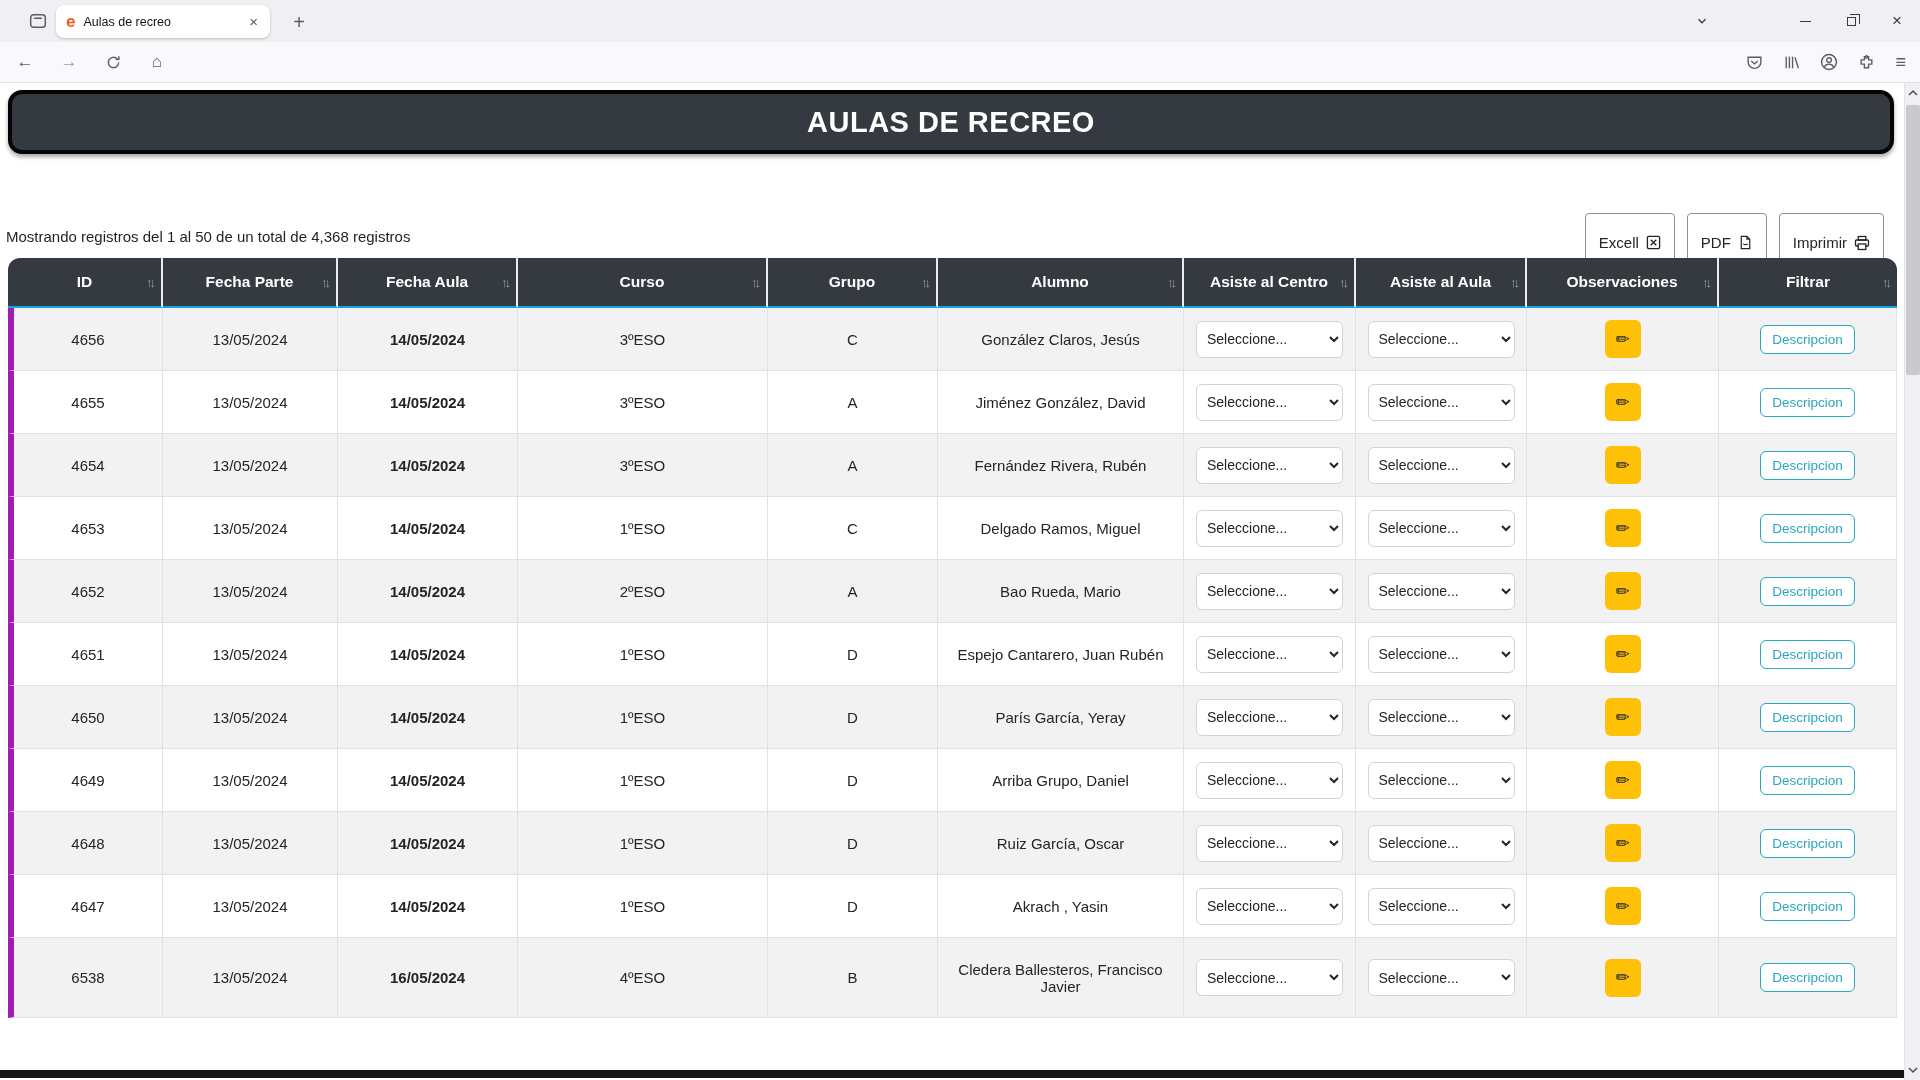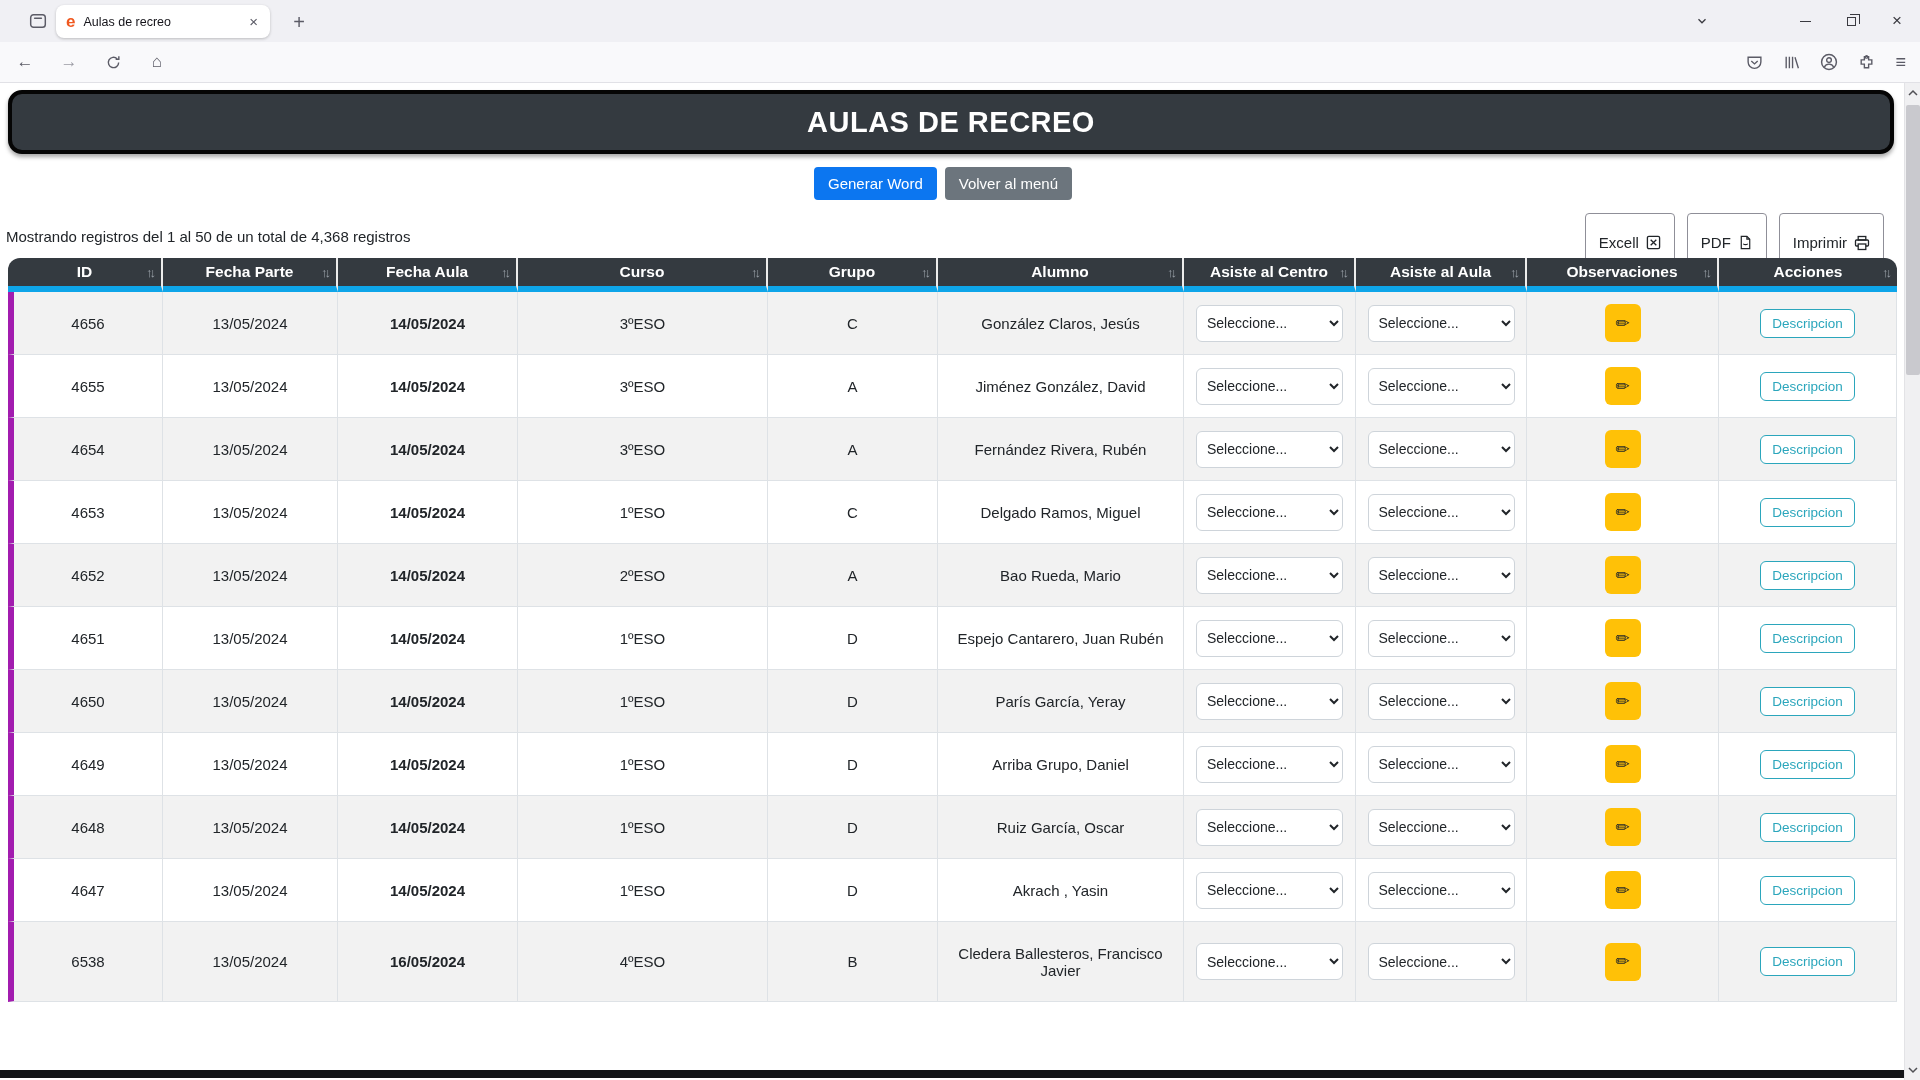--- a/index.html
+++ b/index.html
@@ -61,22 +61,22 @@
 
   .records-summary{position:absolute;top:145px;left:6px;font-size:15px;color:#212529;}
 
   .export-group{position:absolute;top:130px;right:20px;display:flex;gap:12px;}
   .export-btn{display:flex;align-items:center;gap:7px;background:#fff;border:1px solid #8f8f98;border-radius:4px;
               padding:20px 13px;font-size:15px;color:#212529;cursor:pointer;font-family:inherit;}
 
   
   .grid-wrap{position:absolute;top:175px;left:8px;width:1889px;}
   table.grid{border-collapse:separate;border-spacing:0;width:1889px;table-layout:fixed;}
-  .grid thead th{background:var(--c-dark);color:#fff;font-size:15.5px;font-weight:700;height:34px;
-                 position:relative;border-right:2px solid #ececec;border-bottom:6px solid #0ea5e9;text-align:center;vertical-align:middle;}
+  .grid thead th{background:var(--c-dark);color:#fff;font-size:15.5px;font-weight:700;height:50px;
+                 position:relative;border-right:2px solid #ececec;border-bottom:2px solid #0ea5e9;text-align:center;vertical-align:middle;}
   .grid thead tr.hdr th:first-child{border-top-left-radius:12px;}
   .grid thead tr.hdr th:last-child{border-top-right-radius:12px;border-right:none;}
   .sort-icon{position:absolute;right:8px;top:50%;transform:translateY(-50%);color:#9aa1a8;font-size:13px;font-weight:400;letter-spacing:-3px;}
   .grid thead tr.filters th{height:52px;padding:8px 10px;border-bottom:2px solid #d7dbdf;}
   .grid thead tr.filters th:last-child{border-right:none;}
   .filter-input{width:100%;height:35px;border:1px solid #8f9499;border-radius:2px;padding:0 8px;font-size:14px;
                 font-family:inherit;color:#212529;background:#fff;}
   .filter-input::placeholder{color:#6f7478;}
   .grid tbody td{height:63px;text-align:center;vertical-align:middle;font-size:15px;color:#212529;
                  border-right:1px solid #dee2e6;border-bottom:1px solid #dee2e6;background:#fff;padding:4px 8px;}
@@ -190,24 +190,20 @@
     <span class="chrome-glyph">≡</span>
   </div>
 </div>
 
 <div class="content">
 
   <div class="title-banner">
     <h1>AULAS DE RECREO</h1>
   </div>
 
-  <div class="top-actions">
-    <button class="btn btn-primary">Generar Word</button>
-    <button class="btn btn-secondary">Volver al menú</button>
-  </div>
 
   <div class="records-summary">Mostrando registros del 1 al 50 de un total de 4,368 registros</div>
 
   <div class="export-group">
     <button class="export-btn">
       <span>Excell</span>
       <span>
         <svg width="15" height="15" viewBox="0 0 16 16">
             <rect x="1.5" y="1.5" width="13" height="13" rx="1.5" fill="none" stroke="#212529" stroke-width="1.4"></rect>
             <path d="M5 5l6 6M11 5l-6 6" stroke="#212529" stroke-width="1.4"></path>
@@ -254,21 +250,21 @@
           <tr class="hdr">
             <th><span>ID</span><span class="sort-icon">↑↓</span></th>
             <th><span>Fecha Parte</span><span class="sort-icon">↑↓</span></th>
             <th><span>Fecha Aula</span><span class="sort-icon">↑↓</span></th>
             <th><span>Curso</span><span class="sort-icon">↑↓</span></th>
             <th><span>Grupo</span><span class="sort-icon">↑↓</span></th>
             <th><span>Alumno</span><span class="sort-icon">↑↓</span></th>
             <th><span>Asiste al Centro</span><span class="sort-icon">↑↓</span></th>
             <th><span>Asiste al Aula</span><span class="sort-icon">↑↓</span></th>
             <th><span>Observaciones</span><span class="sort-icon">↑↓</span></th>
-            <th><span>Acciones</span><span class="sort-icon">↑↓</span></th>
+            <th><span>Filtrar</span><span class="sort-icon">↑↓</span></th>
           </tr>
         </thead>
       <tbody id="tbody">
           <tr>
             <td>4656</td>
             <td>13/05/2024</td>
             <td class="bold">14/05/2024</td>
             <td>3ºESO</td>
             <td>C</td>
             <td>González Claros, Jesús</td>

